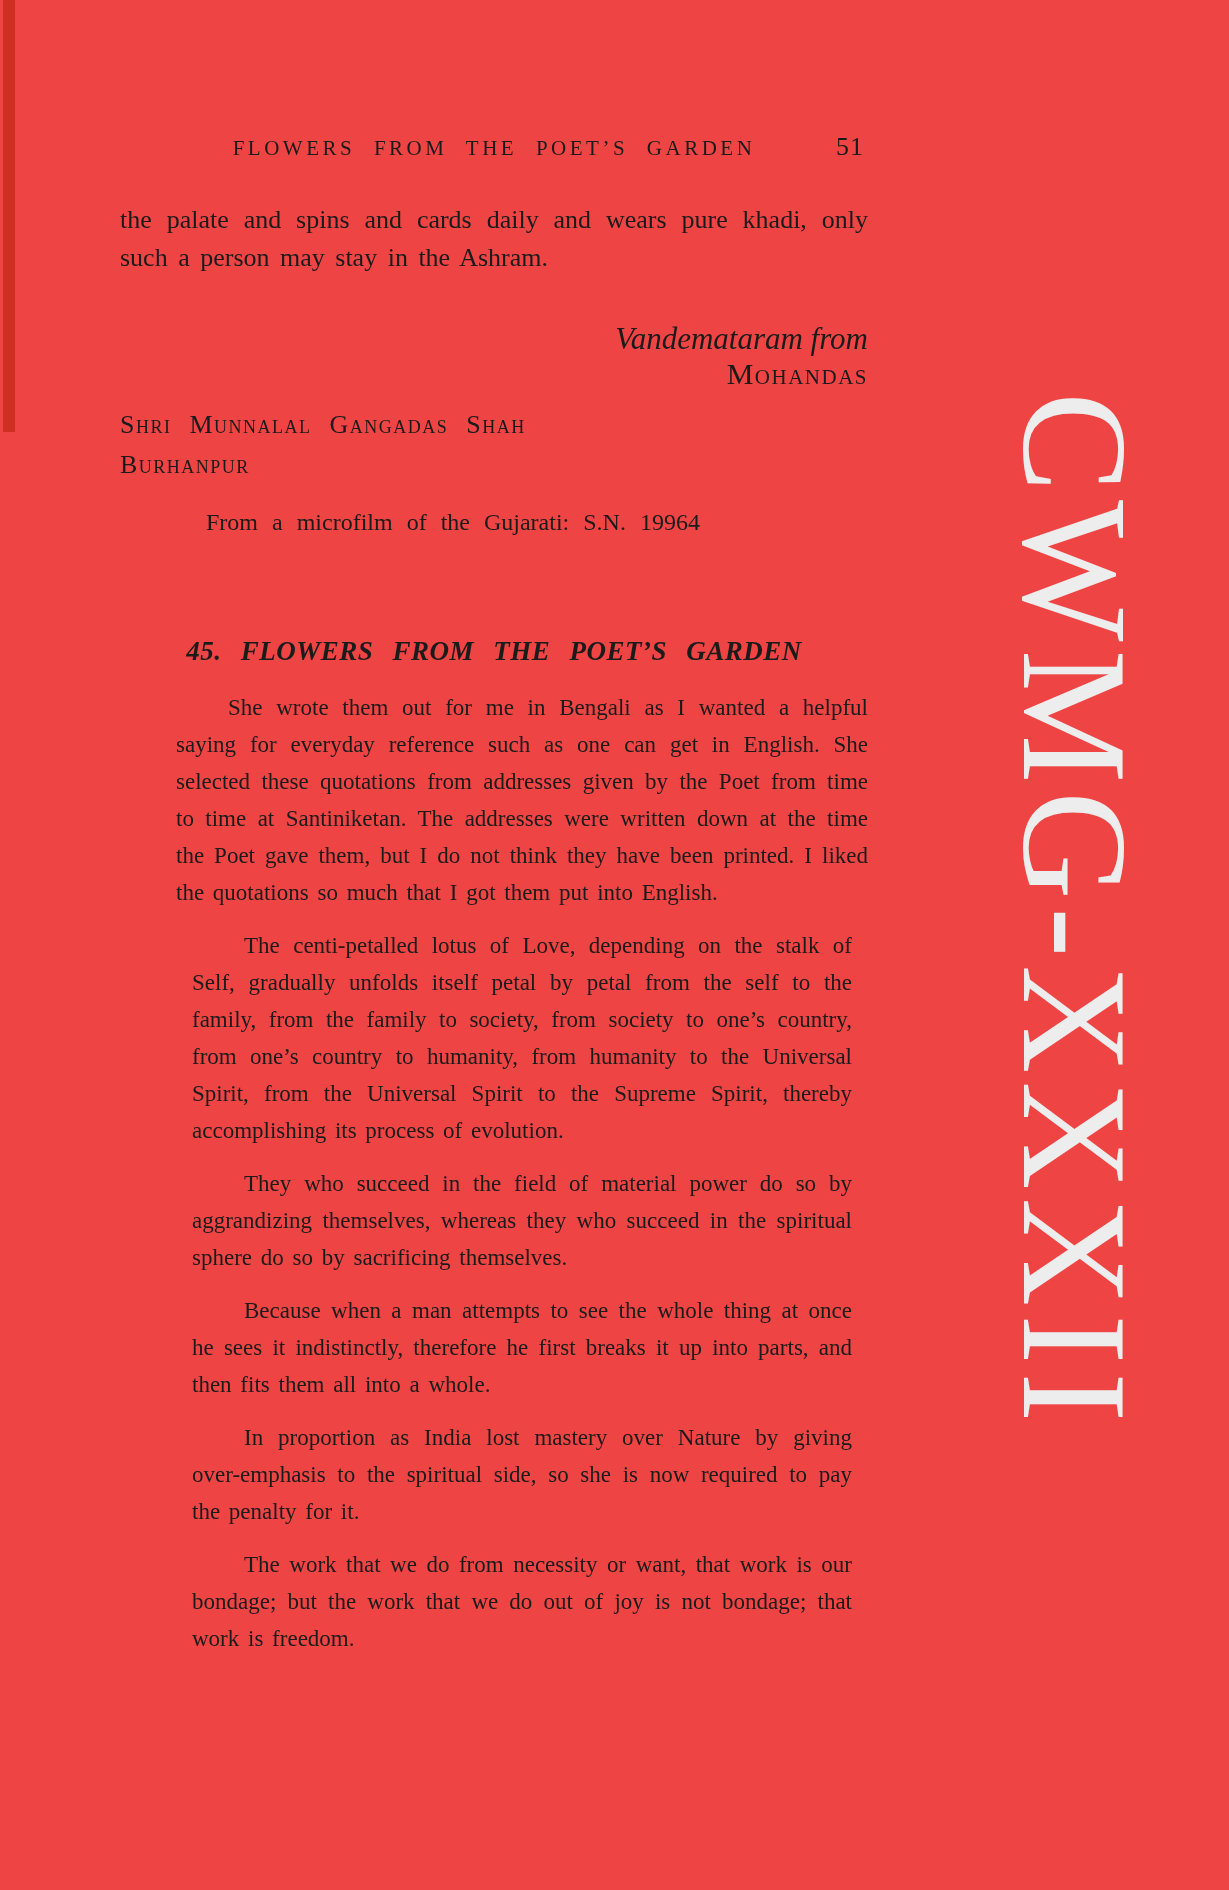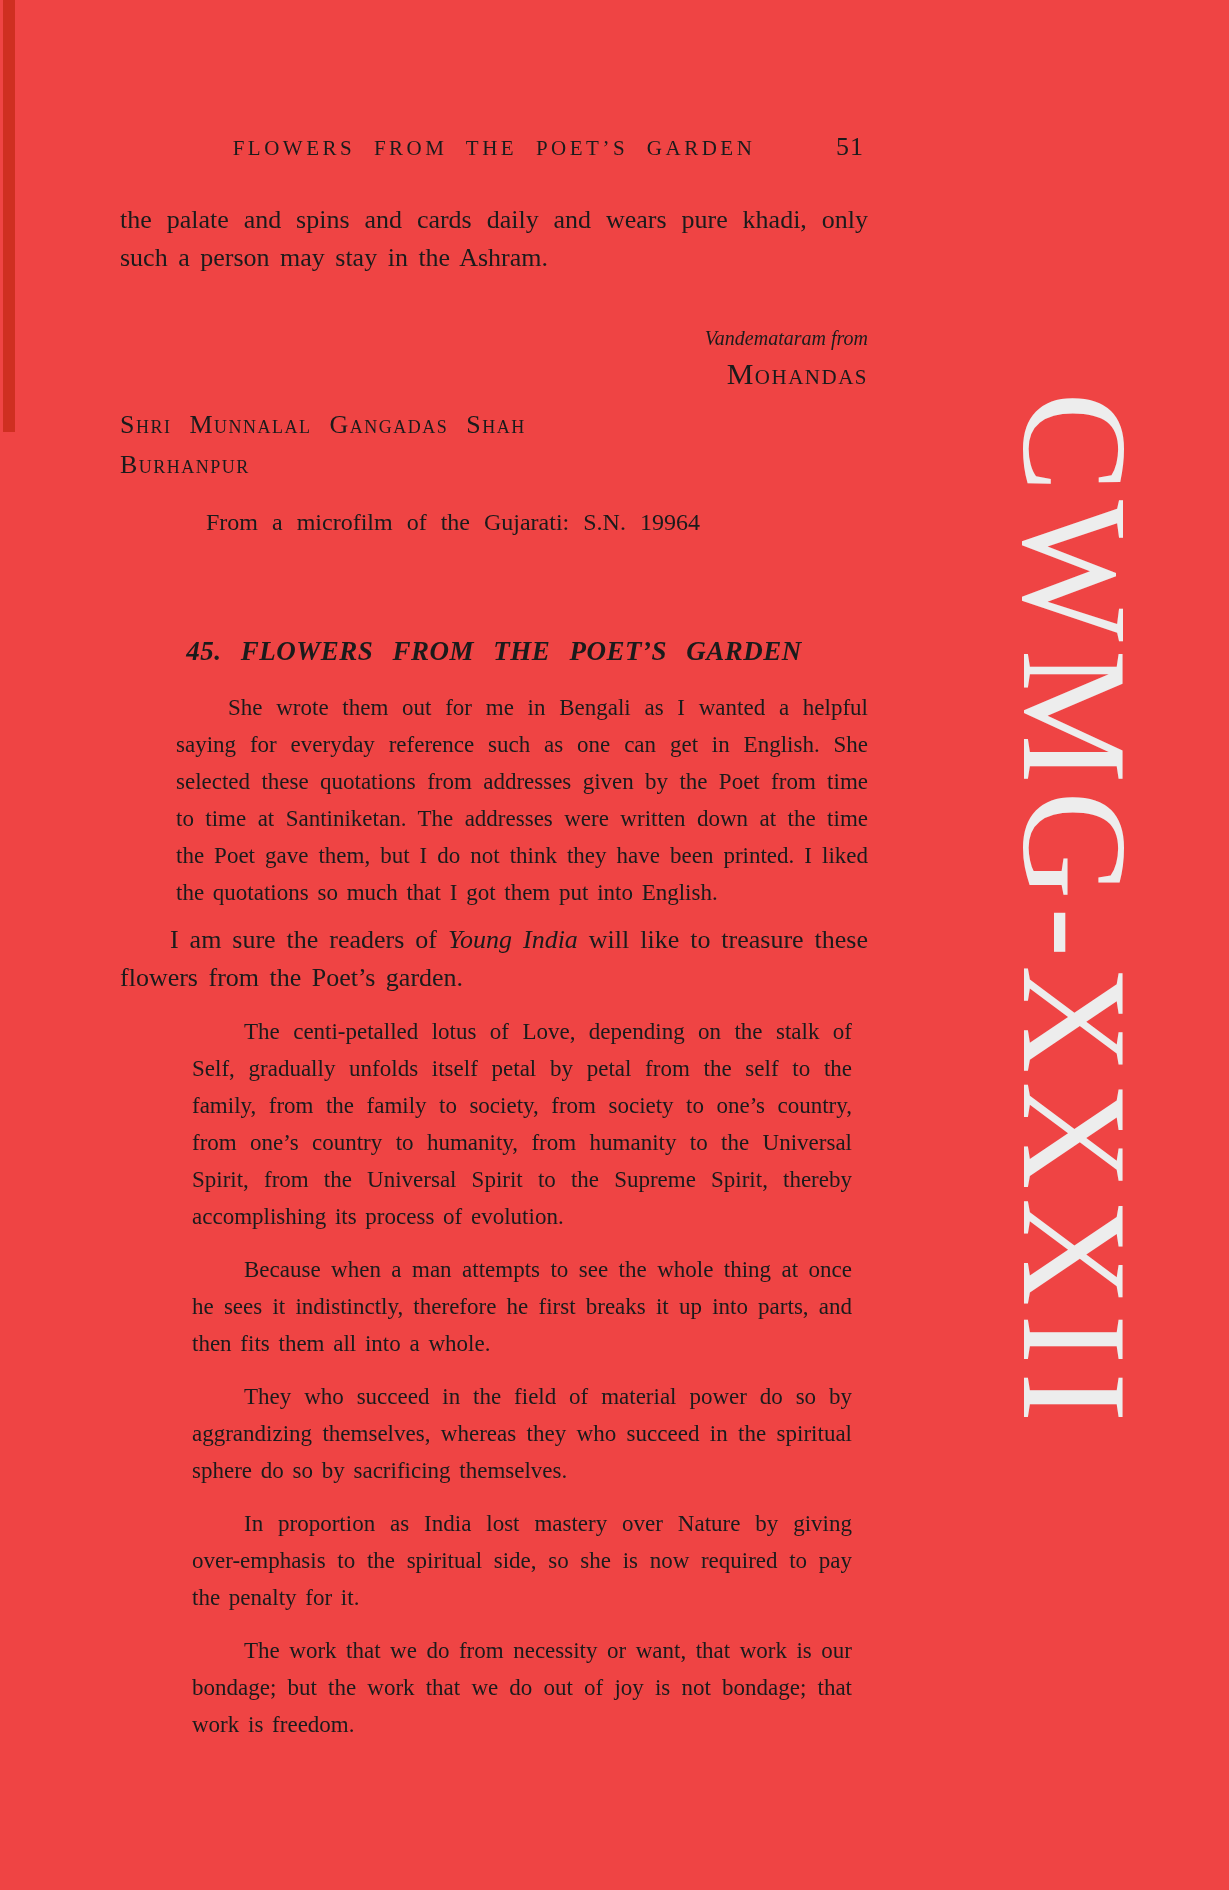--- a/index.html
+++ b/index.html
@@ -49,21 +49,21 @@
     letter-spacing: 1px;
   }
   .intro {
     margin: 40px 0 0 0;
     font-size: 26px;
     line-height: 38px;
     text-align: justify;
     word-spacing: 4px;
   }
   .sig { margin-top: 8px; text-align: right; line-height: 35px; }
-  .sig-from { font-style: italic; font-size: 20px; margin-top: 44px; }
+  .sig-from { font-style: italic; font-size: 31px; margin-top: 44px; }
   .sig-name { font-variant: small-caps; font-size: 30px; letter-spacing: 1.5px; }
   .addr { margin-top: 14px; line-height: 40px; }
   .addr-name, .addr-place {
     font-variant: small-caps;
     font-size: 26px;
     letter-spacing: 1.5px;
     word-spacing: 10px;
   }
   .source {
     margin-top: 24px;
@@ -134,24 +134,23 @@
       <div class="addr-place">Burhanpur</div>
     </div>
 
     <div class="source">From a microfilm of the Gujarati: S.N. 19964</div>
 
     <h2 class="heading">45. FLOWERS FROM THE POET’S GARDEN</h2>
 
 
     <p class="quote">She wrote them out for me in Bengali as I wanted a helpful saying for everyday reference such as one can get in English.  She selected these quotations from addresses given by the Poet from time to time at Santiniketan.  The addresses were written down at the time the Poet gave them, but I do not think they have been printed. I liked the quotations so much that I got them put into English.</p>
 
-    <p class="para treasure"><span>I am sure the readers of </span><span class="it">Young India</span><span> will like to treasure these flowers from the Poet’s garden.</span></p>
 
     <div class="flowers">
       <p>The centi-petalled lotus of Love, depending on the stalk of Self, gradually unfolds itself petal by petal from the self to the family, from the family to society, from society to one’s country, from one’s country to humanity, from humanity to the Universal Spirit, from the Universal Spirit to the Supreme Spirit, thereby accomplishing its process of evolution.</p>
+      <p>They who succeed in the field of material power do so by aggrandizing themselves, whereas they who succeed in the spiritual sphere do so by sacrificing themselves.</p>
       <p>Because when a man attempts to see the whole thing at once he sees it indistinctly, therefore he first breaks it up into parts, and then fits them all into a whole.</p>
-      <p>They who succeed in the field of material power do so by aggrandizing themselves, whereas they who succeed in the spiritual sphere do so by sacrificing themselves.</p>
       <p>In proportion as India lost mastery over Nature by giving over-emphasis to the spiritual side, so she is now required to pay the penalty for it.</p>
       <p>The work that we do from necessity or want, that work is our bondage; but the work that we do out of joy is not bondage; that work is freedom.</p>
     </div>
 
   </div>
 </div>
 
 </body></html>

